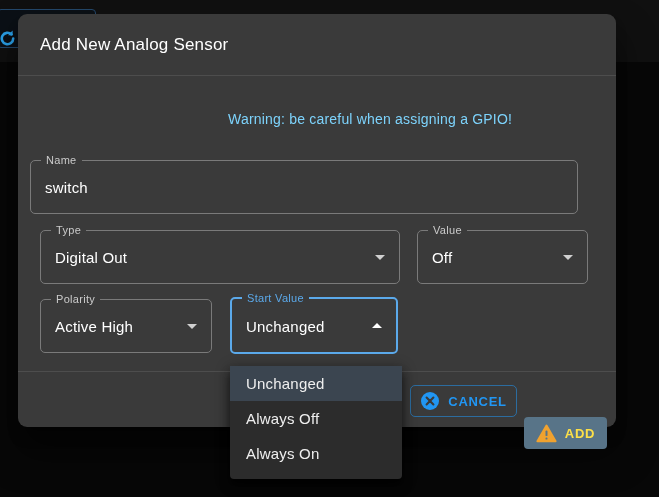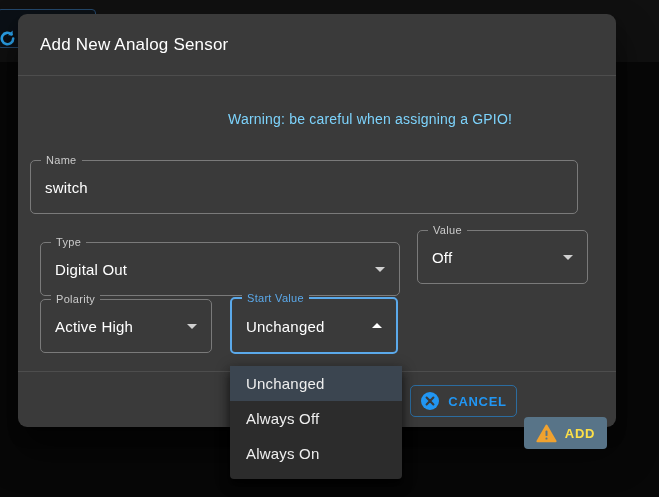--- a/index.html
+++ b/index.html
@@ -41,21 +41,21 @@
   .caret-down { position:absolute; right:14px; top:50%; margin-top:-2px;
     width:0; height:0; border-left:5px solid transparent; border-right:5px solid transparent;
     border-top:5px solid #d0d0d0; }
   .caret-up { position:absolute; right:14px; top:50%; margin-top:-3px;
     width:0; height:0; border-left:5px solid transparent; border-right:5px solid transparent;
     border-bottom:5px solid #fff; }
   .f-gpio     { left:22px;  top:78px;  width:172px; height:54px; }
   .warning    { position:absolute; left:210px; top:78px; height:54px; display:flex;
                 align-items:center; color:#7dd3fc; font-size:14px; letter-spacing:.2px; }
   .f-name     { left:12px;  top:146px; width:548px; height:54px; }
-  .f-type     { left:22px;  top:216px; width:360px; height:54px;margin-top:12px; }
+  .f-type     { left:22px;  top:216px; width:360px; height:54px; }
   .f-value    { left:399px; top:216px; width:171px; height:54px; }
   .f-polarity { left:22px;  top:285px; width:172px; height:54px; }
   .f-start    { left:212px; top:283px; width:168px; height:57px; }
   .footer-divider { position:absolute; left:0; top:357px; width:100%; height:1px; background:#4d4d4d; }
   
   .btn { position:absolute; top:371px; height:32px; display:flex; align-items:center;
          justify-content:center; gap:8px; border-radius:5px; font-size:13px; font-weight:bold;
          letter-spacing:.7px; cursor:pointer; }
   .btn-cancel { left:392px; width:107px; border:1px solid rgba(33,150,243,.55); color:#2196f3; }
   .btn-add    { left:506px; width:83px;  background:#587488; color:#fde047; border-radius:4px;margin-top:32px; }

